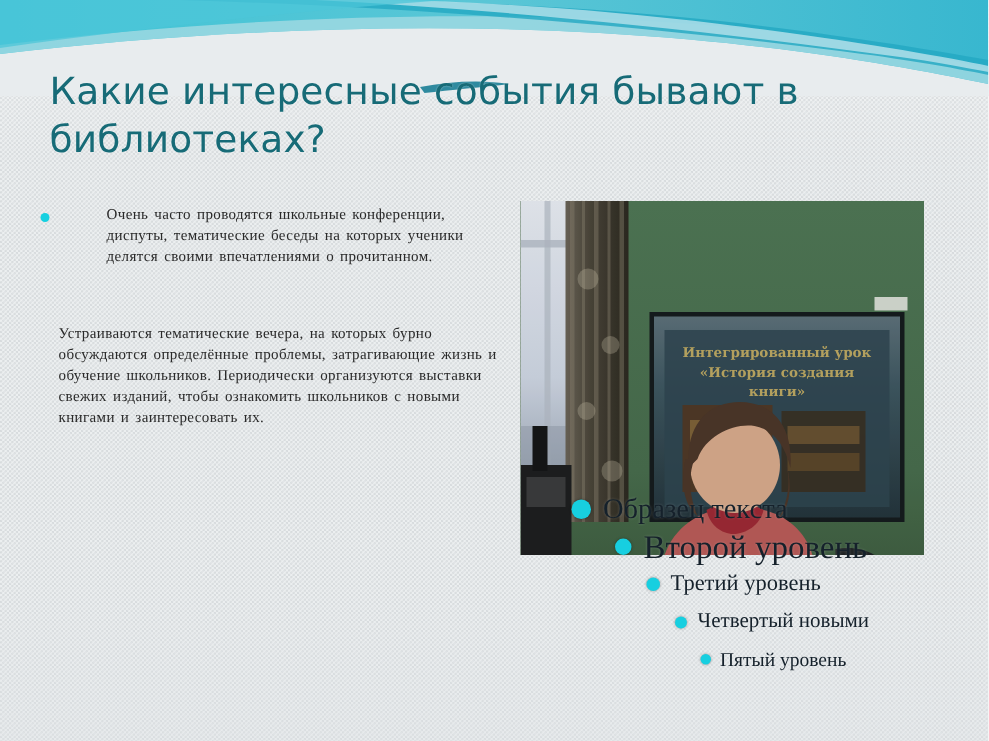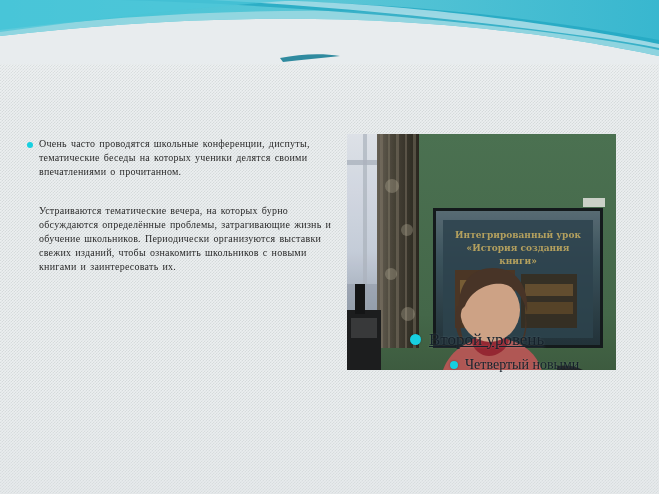--- a/index.html
+++ b/index.html
@@ -90,23 +90,24 @@
     margin-right: 6px;
   }
   .para {
     font-family: "Liberation Serif", serif;
     font-size: 10px;
     line-height: 14.2px;
     color: #2a2a2a;
     letter-spacing: 0.25px;
     word-spacing: 1.3px;
     text-align: left;
+    margin-left: 32px;
   }
   .para.second {
-    margin-top: 24px;
+    margin-top: 36px;
     margin-left: 12px;
     width: 300px;
   }
 
   
   .photo {
     position: absolute;
     left: 347px;
     top: 134px;
     width: 269px;
@@ -140,21 +141,21 @@
     white-space: nowrap;
     text-shadow: 0 0 2px rgba(255,255,255,0.20);
   }
 
   .lvl1 { padding-left: 34px; }
   .lvl1 .ph-dot { width: 13px; height: 13px; margin-right: 8px; }
   .lvl1 .ph-text { font-size: 19px; }
 
   .lvl2 { padding-left: 63px; }
   .lvl2 .ph-dot { width: 11px; height: 11px; margin-right: 8px; }
-  .lvl2 .ph-text { font-size: 17px; text-decoration: underline; }
+  .lvl2 .ph-text { font-size: 22px; }
 
   .lvl3 { padding-left: 84px; }
   .lvl3 .ph-dot { width: 9px; height: 9px; margin-right: 7px; }
   .lvl3 .ph-text { font-size: 15px; }
 
   .lvl4 { padding-left: 103px; }
   .lvl4 .ph-dot { width: 8px; height: 8px; margin-right: 7px; }
   .lvl4 .ph-text { font-size: 14px; }
 
   .lvl5 { padding-left: 120px; }
@@ -193,20 +194,21 @@
       <path d="M120,0 C260,4 420,16 560,34 C600,39 635,45 659,50 L659,40 C620,33 560,23 480,14 C380,3 250,-2 160,0 Z" fill="#23a7c2" opacity="0.8"></path>
 
       <path d="M210,0 C330,6 470,20 600,38 C622,41 643,45 659,48 L659,44 C630,38 570,27 480,16 C390,5 290,-1 230,0 Z" fill="#bfe6ee" opacity="0.75"></path>
 
       <path d="M0,0 L300,0 C210,6 100,18 0,32 Z" fill="#4cc6d8" opacity="0.75"></path>
 
       <path d="M280,58 C300,54 322,53 340,56 C322,58 300,60 283,62 Z" fill="#1b7f96" opacity="0.9"></path>
     </svg>
   </div>
 
+  <div class="title">Какие интересные события бывают в библиотеках?</div>
 
   <div class="body-block">
     <div class="body-row">
       <span class="bullet-dot"></span>
       <div class="para">Очень часто проводятся школьные конференции, диспуты, тематические беседы  на которых ученики делятся своими впечатлениями о прочитанном.</div>
     </div>
     <div class="para second">Устраиваются тематические вечера, на которых бурно обсуждаются определённые проблемы, затрагивающие жизнь и обучение школьников. Периодически организуются выставки свежих изданий, чтобы ознакомить школьников с новыми книгами и заинтересовать их.</div>
   </div>
 
   <div class="photo">
@@ -324,23 +326,35 @@
 
       <ellipse cx="160" cy="300" rx="12" ry="9" fill="#d8a98c" transform="rotate(-10 160 300)"></ellipse>
 
       <rect x="246" y="306" width="22" height="14" fill="#dfe2e6" opacity="0.95"></rect>
 
       <rect x="0" y="0" width="269" height="328" fill="#2a3a2a" opacity="0.06"></rect>
     </svg>
   </div>
 
   <div class="ph-list">
+    <div class="ph-item lvl1">
+      <span class="ph-dot"></span>
+      <span class="ph-text">Образец текста</span>
+    </div>
     <div class="ph-item lvl2">
       <span class="ph-dot"></span>
       <span class="ph-text">Второй уровень</span>
     </div>
+    <div class="ph-item lvl3">
+      <span class="ph-dot"></span>
+      <span class="ph-text">Третий уровень</span>
+    </div>
     <div class="ph-item lvl4">
       <span class="ph-dot"></span>
       <span class="ph-text">Четвертый новыми</span>
     </div>
+    <div class="ph-item lvl5">
+      <span class="ph-dot"></span>
+      <span class="ph-text">Пятый уровень</span>
+    </div>
   </div>
 
 </div>
 
 </body></html>

